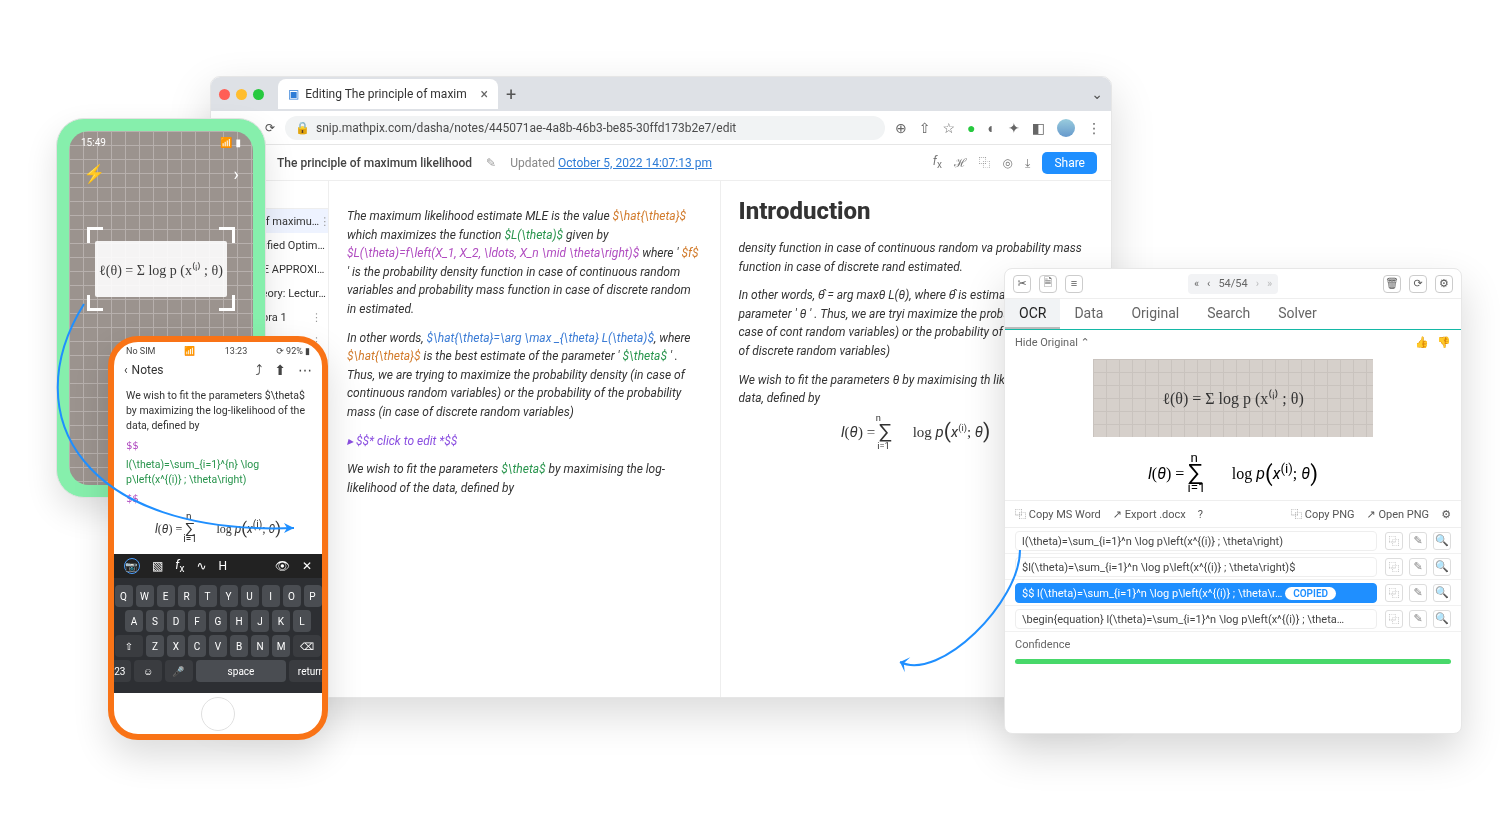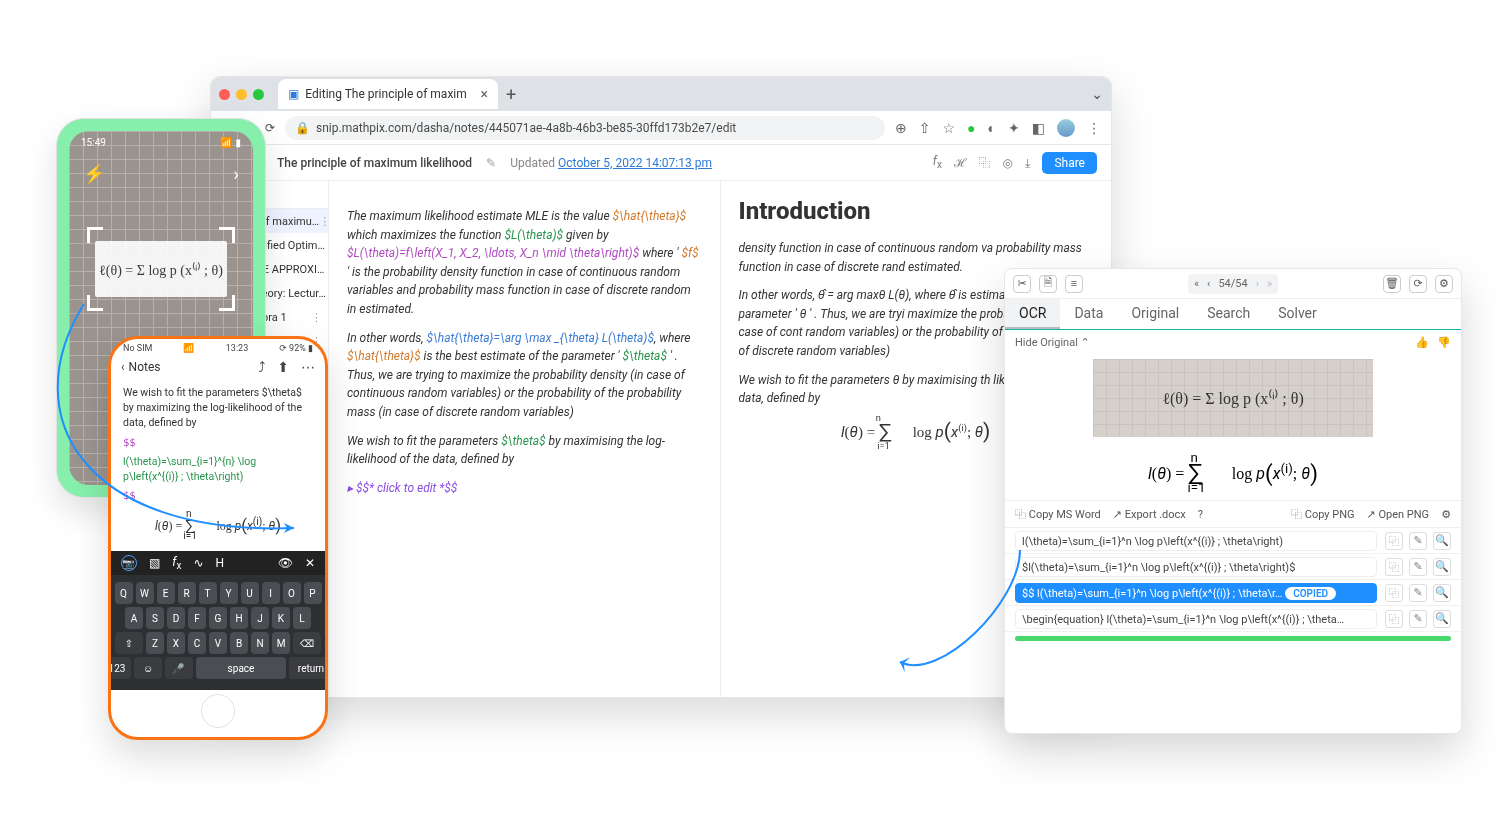--- a/index.html
+++ b/index.html
@@ -64,21 +64,21 @@
 .crop .corner{position:absolute;width:16px;height:16px;border:3px solid #fff;}
 .crop .tl{top:0;left:0;border-right:none;border-bottom:none;}
 .crop .tr{top:0;right:0;border-left:none;border-bottom:none;}
 .crop .bl{bottom:0;left:0;border-right:none;border-top:none;}
 .crop .br{bottom:0;right:0;border-left:none;border-top:none;}
 .crop .paper{position:absolute;left:8px;right:8px;top:14px;bottom:14px;background:rgba(255,255,255,.9);border-radius:2px;display:flex;align-items:center;justify-content:center;font-family:cursive;color:#3a3a3a;font-size:14px;}
 
 
 .phone-front{
   position:absolute;left:108px;top:336px;width:220px;height:404px;border-radius:30px;
-  background:#fff;border:3px solid #f97316;box-shadow:0 16px 36px rgba(0,0,0,.14);overflow:hidden;
+  background:#fff;border:6px solid #f97316;box-shadow:0 16px 36px rgba(0,0,0,.14);overflow:hidden;
 }
 .pf-status{display:flex;justify-content:space-between;padding:4px 12px;font-size:9px;color:#444;}
 .pf-nav{display:flex;align-items:center;justify-content:space-between;padding:2px 10px 4px;font-size:12px;color:#333;}
 .pf-nav .back{display:flex;align-items:center;gap:4px;}
 .pf-nav .right{display:flex;gap:12px;color:#444;font-size:14px;}
 .pf-body{padding:6px 12px;font-size:10.5px;color:#333;line-height:1.45;}
 .pf-body .lx{font-family:Menlo,Consolas,monospace;margin-top:4px;}
 .pf-body .dd{color:#b04cc0;}
 .pf-formula{text-align:center;font-family:"Times New Roman",serif;font-size:12px;margin-top:8px;}
 .pf-toolbar{height:24px;background:#222;display:flex;align-items:center;gap:12px;padding:0 10px;color:#fff;font-size:12px;margin-top:8px;}
@@ -248,24 +248,24 @@
     </div>
 
     <div class="editor">
       <div class="pane src">
         <p>
           <span>The maximum likelihood estimate MLE is the value </span><span class="kw-o">$\hat{\theta}$</span><span> which maximizes the function </span><span class="kw-g">$L(\theta)$</span><span> given by </span><span class="kw-p">$L(\theta)=f\left(X_1, X_2, \ldots, X_n \mid \theta\right)$</span><span> where ' </span><span class="kw-o">$f$</span><span> ' is the probability density function in case of continuous random variables and probability mass function in case of discrete random in estimated.</span>
         </p>
         <p>
           <span>In other words, </span><span class="kw-b">$\hat{\theta}=\arg \max _{\theta} L(\theta)$</span><span>, where </span><span class="kw-o">$\hat{\theta}$</span><span> is the best estimate of the parameter ' </span><span class="kw-g">$\theta$</span><span> ' . Thus, we are trying to maximize the probability density (in case of continuous random variables) or the probability of the probability mass (in case of discrete random variables)</span>
         </p>
+        <p><span style="color:#8a4ee0">▸ </span><span class="clickedit">$$* click to edit *$$</span></p>
         <p>
           <span>We wish to fit the parameters </span><span class="kw-g">$\theta$</span><span> by maximising the log-likelihood of the data, defined by</span>
         </p>
-        <p><span style="color:#8a4ee0">▸ </span><span class="clickedit">$$* click to edit *$$</span></p>
       </div>
 
       <div class="pane">
         <div class="intro-h1">Introduction</div>
         <p>density function in case of continuous random va probability mass function in case of discrete rand estimated.</p>
         <p>In other words, θ̂ = arg maxθ L(θ), where θ̂ is estimate of the parameter ' θ ' . Thus, we are tryi maximize the probability density (in case of cont random variables) or the probability of the proba case of discrete random variables)</p>
         <p>We wish to fit the parameters θ by maximising th likelihood of the data, defined by</p>
         <div class="formula">
           <i>l</i>(<i>θ</i>) = <span style="font-size:1.4em;position:relative;top:.1em;">∑</span><sub style="position:relative;left:-14px;top:8px;">i=1</sub><sup style="position:relative;left:-28px;top:-10px;">n</sup> log <i>p</i><span class="bigparen">(</span><i>x</i><sup>(i)</sup>; <i>θ</i><span class="bigparen">)</span>
         </div>
@@ -448,20 +448,21 @@
       </div>
       <div class="code-row">
         <div class="txt">\begin{equation} l(\theta)=\sum_{i=1}^n \log p\left(x^{(i)} ; \theta…</div>
         <div class="row-ic">
           <span>⿻</span>
           <span>✎</span>
           <span>🔍</span>
         </div>
       </div>
     </div>
+  <div class="conf">Confidence</div>
   <div class="conf-bar"></div>
 </div>
 
 <div class="arrow" style="left:24px;top:296px;width:300px;height:300px;">
   <svg width="300" height="300">
       <path d="M60 8 C -10 120, 60 240, 270 232" stroke="#1f8fff" stroke-width="2" fill="none"></path>
       <path d="M270 232 l -10 -5 l 3 5 l -3 5 z" fill="#1f8fff"></path>
     </svg>
 </div>
 <div class="arrow" style="left:880px;top:542px;width:160px;height:140px;">

